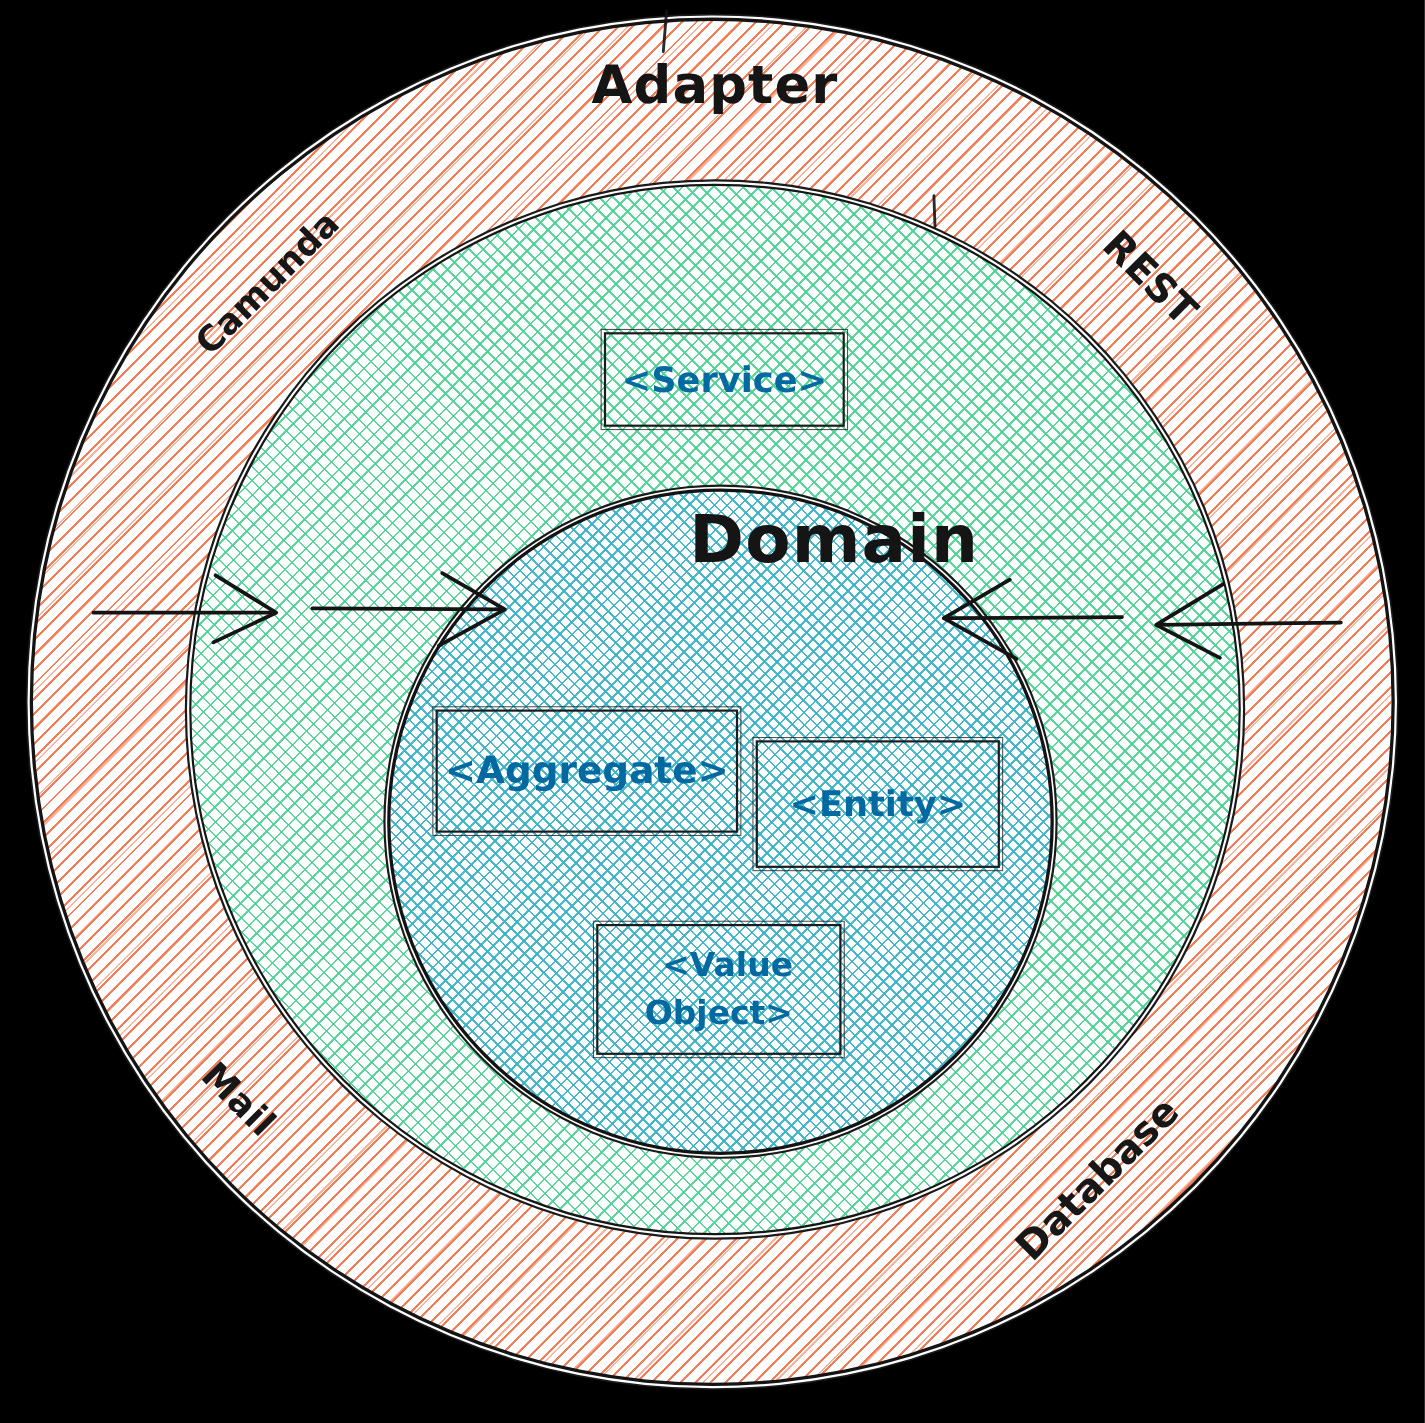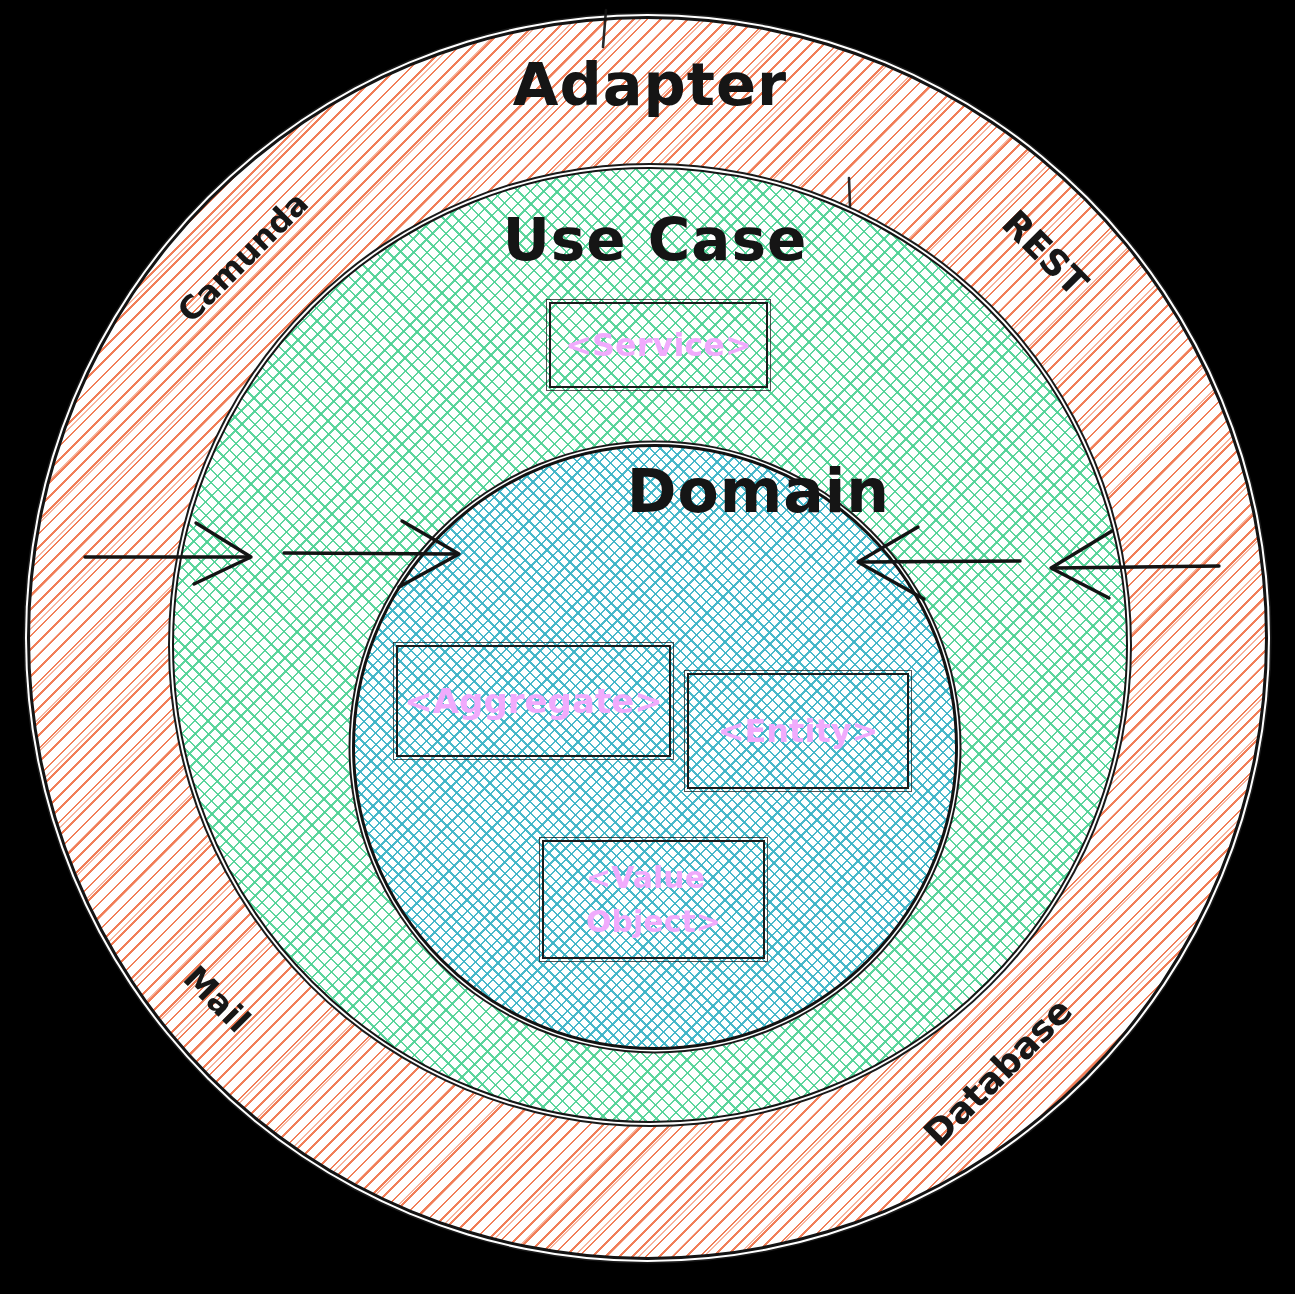--- a/index.html
+++ b/index.html
@@ -35,31 +35,31 @@
     background-color: #fff;
     background-image:
       repeating-linear-gradient(45deg, rgba(58,179,198,0.92) 0 1.7px, transparent 1.7px 7.6px),
       repeating-linear-gradient(-45deg, rgba(58,179,198,0.92) 0 1.7px, transparent 1.7px 8.3px);
   }
 
   .big-label {
     position: absolute; font-weight: 700; color: #151515;
     text-align: center; letter-spacing: 1px;
   }
-  .adapter-title  { left: 390px; top: 50px;  width: 520px; font-size: 59px; }
+  .adapter-title  { left: 390px; top: 50px;  width: 520px; font-size: 48px; }
   .usecase-title  { left: 395px; top: 206px; width: 520px; font-size: 58px; }
   .domain-title   { left: 420px; top: 450px; width: 470px; font-size: 60px; line-height: 82px; }
   .domain-title span { display: block; text-align: right; }
 
   .sketch-box {
     position: absolute; box-sizing: border-box;
     border: 2.5px solid #1c1c1c;
     outline: 1.5px solid rgba(30,30,30,0.75); outline-offset: 2.5px;
     display: flex; align-items: center; justify-content: center;
-    font-weight: 700; color: #f0abfc; text-align: left;
+    font-weight: 700; color: #0369a1; text-align: right;
     background: transparent;
   }
   .box-service      { left: 549px; top: 302px; width: 219px; height: 86px;  font-size: 32px; }
   .box-aggregate    { left: 396px; top: 613px; width: 275px; height: 112px; font-size: 34px; margin-top: 32px; }
   .box-entity       { left: 687px; top: 673px; width: 222px; height: 116px; font-size: 32px; }
   .box-value-object { left: 542px; top: 840px; width: 223px; height: 119px; font-size: 30px; line-height: 44px; }
   .box-value-object span { display: block; }
 
   .ring-label {
     position: absolute; font-weight: 700; color: #171717; white-space: nowrap;
@@ -77,21 +77,20 @@
 <div class="canvas">
 
   <div class="circle ring-adapter"></div>
 
   <div class="circle ring-usecase"></div>
 
   <div class="circle ring-domain"></div>
 
   <div class="big-label adapter-title">Adapter</div>
 
-  <div class="big-label usecase-title">Use Case</div>
 
   <div class="big-label domain-title">
     <span>Domain</span>
   </div>
 
   <div class="sketch-box box-service">
     <span>&lt;Service&gt;</span>
   </div>
 
   <div class="sketch-box box-aggregate">

